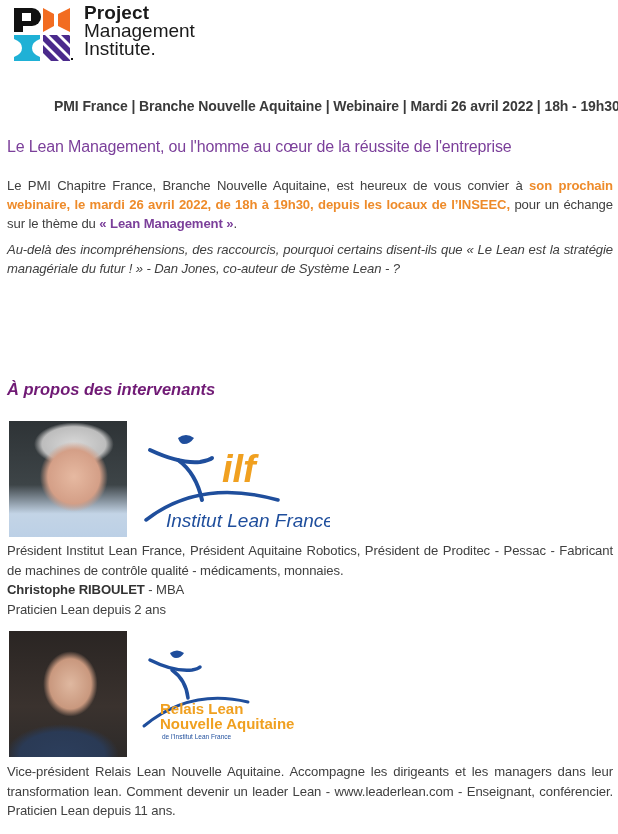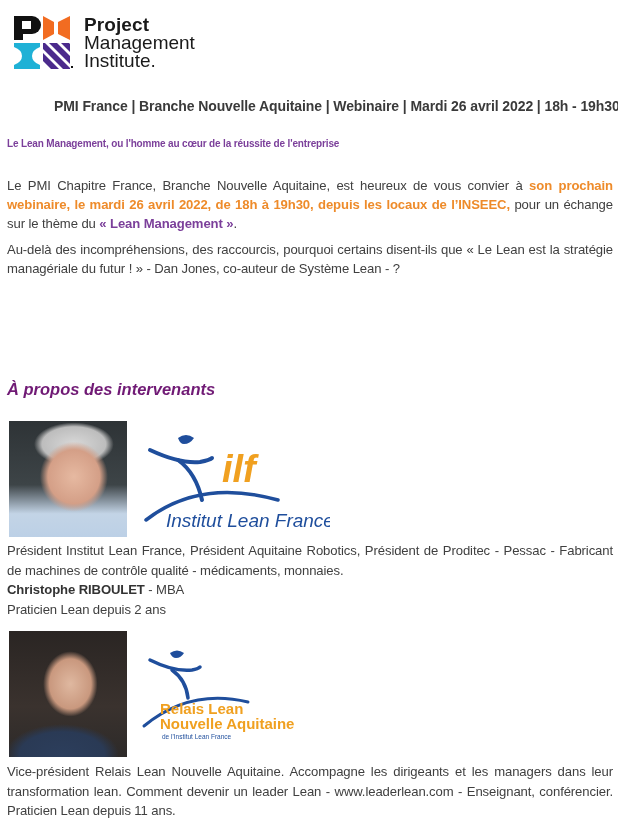--- a/index.html
+++ b/index.html
@@ -7,40 +7,40 @@
       width: 618px; height: 834px; background: #ffffff; overflow: hidden;
     }
     body {
       font-family: "Liberation Sans", "DejaVu Sans", sans-serif;
       color: #3f3f3f;
       position: relative;
     }
     .page { position: absolute; left: 0; top: 0; width: 618px; height: 834px; }
 
     
-    .logo { position: absolute; left: 12px; top: 4px; width: 210px; height: 66px; display: flex; align-items: flex-end; }
+    .logo { position: absolute; left: 12px; top: 4px; width: 210px; height: 66px; display: flex; align-items: flex-start; }
     .logo-mark { width: 62px; height: 58px; position: relative; }
     .logo-text { margin-left: 10px; line-height: 18px; color: #1a1a1a; }
     .logo-text .l1 { font-weight: bold; font-size: 19px; display: block; letter-spacing: 0.1px; }
     .logo-text .l2, .logo-text .l3 { font-size: 19px; display: block; }
 
     .meta-line {
       position: absolute; left: 7px; top: 98px; font-size: 14px; font-weight: bold; color: #3a3a3a;
       white-space: nowrap; letter-spacing: -0.1px; margin-left: 47px;
     }
     .title {
-      position: absolute; left: 7px; top: 138px; font-size: 10px; font-weight: bold; color: #7b3f9a;
+      position: absolute; left: 7px; top: 138px; font-size: 16px; font-weight: normal; color: #7b3f9a;
       white-space: nowrap; letter-spacing: -0.15px;
     }
     .para {
       position: absolute; left: 7px; width: 606px; font-size: 13.1px; line-height: 19px; color: #404040;
       text-align: justify; letter-spacing: -0.1px;
     }
     .p1 { top: 176px; }
-    .p2 { top: 240px; }
+    .p2 { top: 240px; font-style: italic; }
     .p3 { top: 285px; }
     .orange { color: #ee8b2a; font-weight: bold; }
     .purple-bold { color: #7b3f9a; font-weight: bold; }
 
     .section-h {
       position: absolute; left: 7px; top: 380px; font-size: 16.5px; font-weight: bold; font-style: italic; color: #701a75;
       white-space: nowrap;
     }
 
     .photo { position: absolute; overflow: hidden; }

